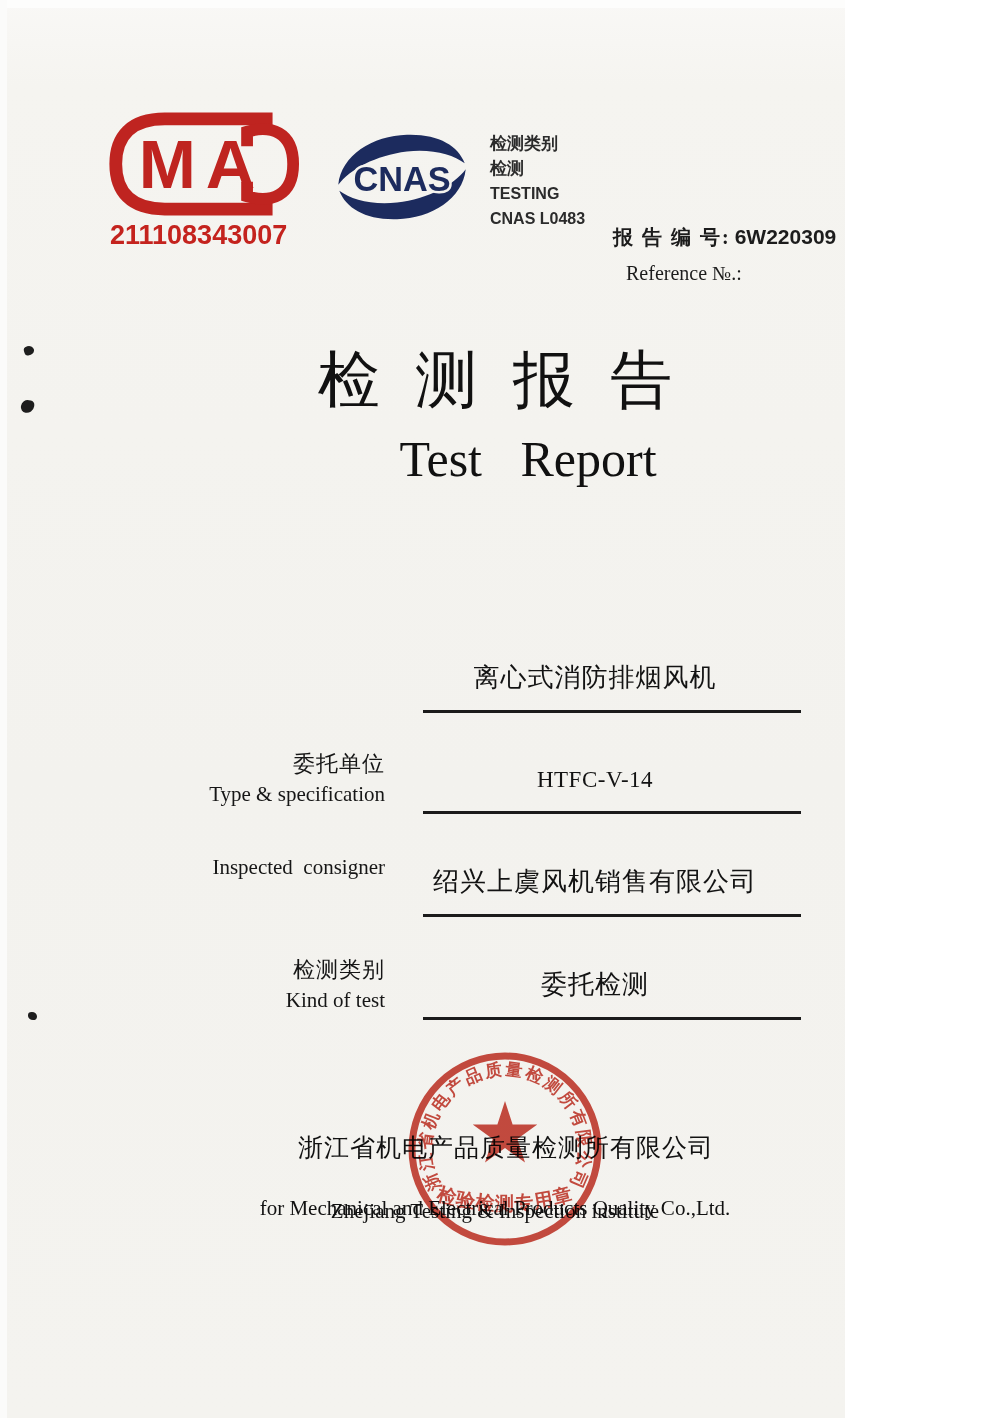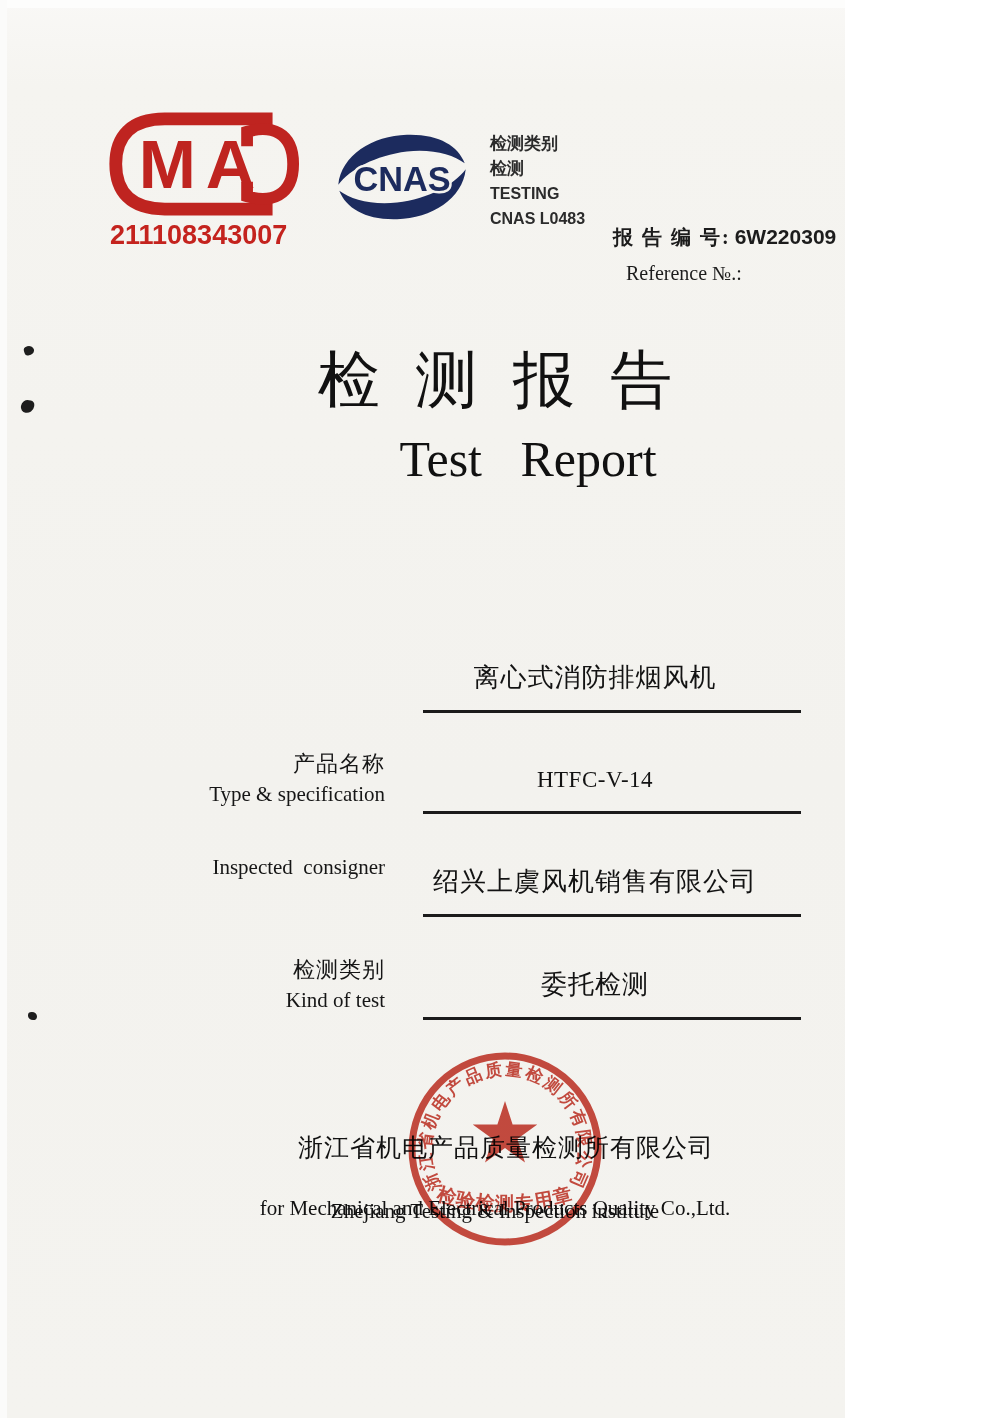--- a/index.html
+++ b/index.html
@@ -95,21 +95,21 @@
   <div class="title-zh">检 测 报 告</div>
   <div class="title-en">Test Report</div>
 
   <div class="frow" style="top:648px">
     <div class="f-value">离心式消防排烟风机</div>
     <div class="f-line"></div>
   </div>
 
   <div class="frow" style="top:749px">
     <div class="f-label">
-      <span class="f-zh">产品名称</span>
+      <span class="f-zh">委托单位</span>
       <span class="f-en">Type &amp; specification</span>
     </div>
     <div class="f-value latin">HTFC-V-14</div>
     <div class="f-line"></div>
   </div>
 
   <div class="frow" style="top:852px">
     <div class="f-label">
       <span class="f-en">Inspected  consigner</span>
     </div>

